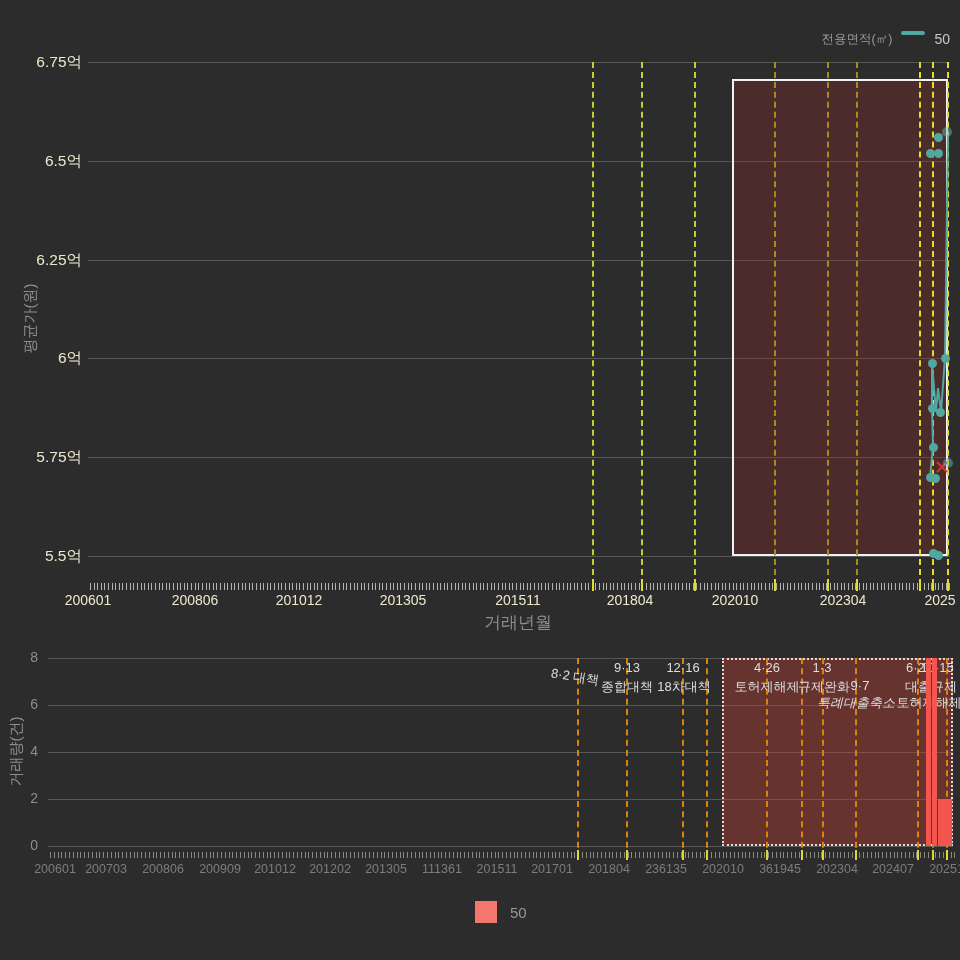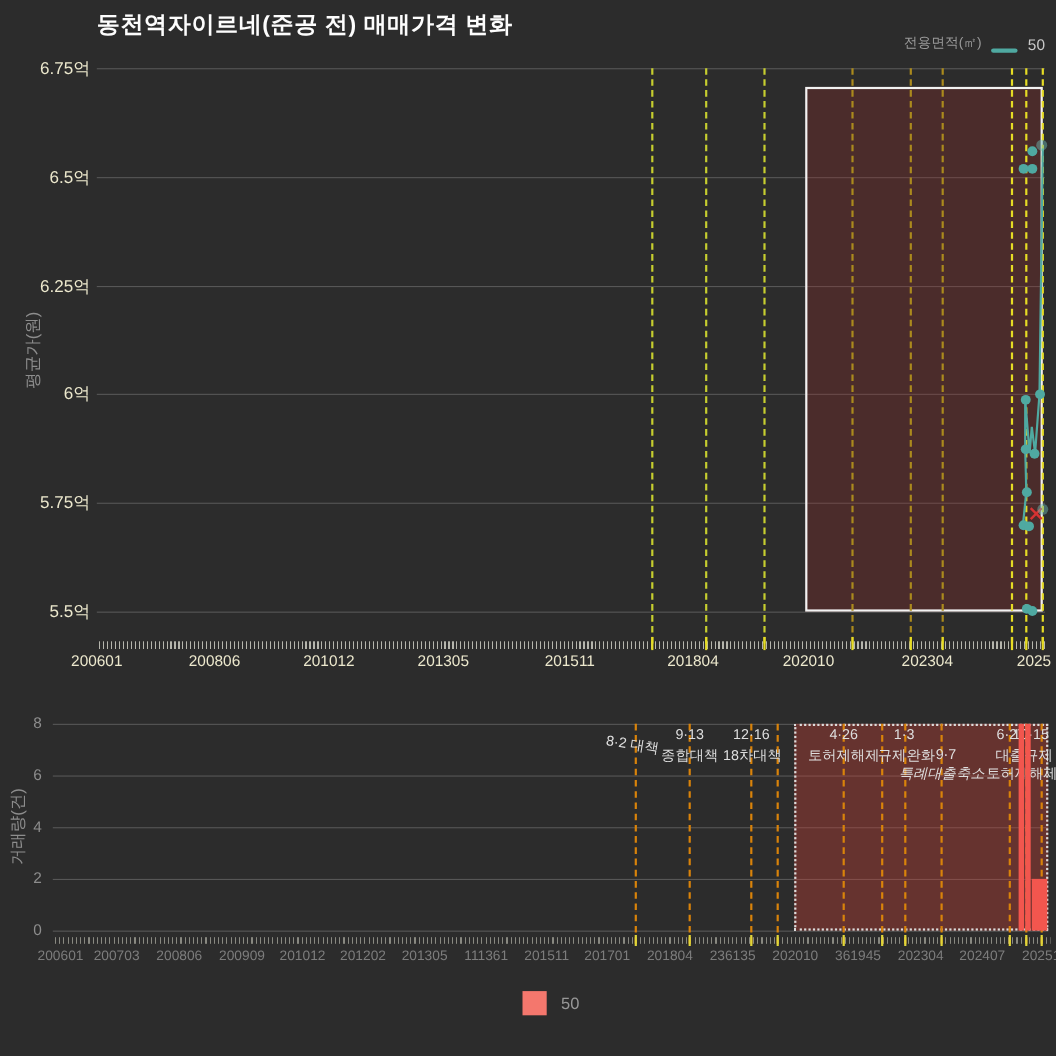--- a/index.html
+++ b/index.html
@@ -5,21 +5,21 @@
   html,body{margin:0;padding:0;background:#222;}
   #screen{
     position:relative;width:960px;height:960px;background:#2c2c2c;overflow:hidden;
     font-family:"Liberation Sans","DejaVu Sans",sans-serif;
   }
   #page-title{
     position:absolute;left:88px;top:8px;font-size:21px;font-weight:bold;color:#fdfdfd;
     letter-spacing:0.5px;
   }
   #legend-top{
-    position:absolute;top:31px;right:10px;display:flex;align-items:flex-end;gap:9px;
+    position:absolute;top:31px;right:10px;display:flex;align-items:flex-start;gap:9px;
   }
   #legend-top .lt-label{font-size:12.5px;color:#9a9a9a;}
   #legend-top .lt-line{display:inline-block;width:24px;height:4px;border-radius:2px;}
   #legend-top .lt-series{font-size:14px;color:#c9c9c9;}
   .layer{position:absolute;left:0;top:0;width:960px;height:960px;}
   .abs{position:absolute;box-sizing:border-box;}
   .hgrid{height:1px;background:#575757;}
   .ytick{color:#ece8cd;font-size:15.5px;text-align:right;}
   .voltick{color:#8d8d8d;font-size:14px;text-align:right;}
   .xtick{color:#ece8cd;font-size:14px;text-align:center;}
@@ -34,21 +34,20 @@
   #footer{
     position:absolute;right:12px;top:932px;font-size:16px;font-weight:bold;color:#ffffff;
     letter-spacing:0.2px;
   }
   svg{position:absolute;left:0;top:0;pointer-events:none;}
 </style>
 </head>
 <body>
 
 <div id="screen">
-  <div id="page-title">동천역자이르네(준공 전) 매매가격 변화</div>
 
   <div id="legend-top">
     <span class="lt-label">전용면적(㎡)</span>
     <span class="lt-line" id="lt-line" style="background: rgb(79, 169, 161);"></span>
     <span class="lt-series">50</span>
   </div>
 
   <div id="price-chart" class="layer">
       <div class="abs" style="left: 732px; top: 79px; width: 216px; height: 477px; background: rgba(150, 45, 42, 0.3); border: 2px solid rgb(242, 242, 242); z-index: 1;"></div>
       <div class="abs hgrid" style="left: 88px; top: 62px; width: 862px; z-index: 0;"></div>
@@ -85,20 +84,21 @@
       <div class="abs" style="left: 90px; top: 583px; width: 860px; height: 7px; z-index: 0; background: repeating-linear-gradient(to right, rgba(205, 205, 195, 0.85) 0px, rgba(205, 205, 195, 0.85) 1px, transparent 1px, transparent 3.61px);"></div>
       <div class="abs xtick" style="left: 50px; top: 592px; width: 76px; z-index: 0;">200601</div>
       <div class="abs xtick" style="left: 157px; top: 592px; width: 76px; z-index: 0;">200806</div>
       <div class="abs xtick" style="left: 261px; top: 592px; width: 76px; z-index: 0;">201012</div>
       <div class="abs xtick" style="left: 365px; top: 592px; width: 76px; z-index: 0;">201305</div>
       <div class="abs xtick" style="left: 480px; top: 592px; width: 76px; z-index: 0;">201511</div>
       <div class="abs xtick" style="left: 592px; top: 592px; width: 76px; z-index: 0;">201804</div>
       <div class="abs xtick" style="left: 697px; top: 592px; width: 76px; z-index: 0;">202010</div>
       <div class="abs xtick" style="left: 805px; top: 592px; width: 76px; z-index: 0;">202304</div>
       <div class="abs xtick" style="left: 902px; top: 592px; width: 76px; z-index: 0;">2025</div>
+      <div class="abs axtitle" style="left: 418px; top: 611px; width: 200px; font-size: 17px; z-index: 0;">거래년월</div>
       <svg width="960" height="960" style="z-index: 3;">
         <polyline points="930,477 933,447 932,408 932,363 936,412 938,388 941,412 945,358 948,135" fill="none" stroke="#4fa9a1" stroke-width="2"></polyline>
         <line x1="937" y1="462" x2="947" y2="472" stroke="#d63333" stroke-width="2.2"></line>
         <line x1="937" y1="472" x2="947" y2="462" stroke="#d63333" stroke-width="2.2"></line>
       </svg>
       <div class="abs" title="6.52억" style="left: 925.5px; top: 148.5px; width: 9px; height: 9px; background: rgb(79, 169, 161); border-radius: 50%; z-index: 4;"></div>
       <div class="abs" title="6.52억" style="left: 933.5px; top: 148.5px; width: 9px; height: 9px; background: rgb(79, 169, 161); border-radius: 50%; z-index: 4;"></div>
       <div class="abs" title="6.56억" style="left: 933.5px; top: 132.5px; width: 9px; height: 9px; background: rgb(79, 169, 161); border-radius: 50%; z-index: 4;"></div>
       <div class="abs" title="5.99억" style="left: 927.5px; top: 358.5px; width: 9px; height: 9px; background: rgb(79, 169, 161); border-radius: 50%; z-index: 4;"></div>
       <div class="abs" title="6.00억" style="left: 940.5px; top: 353.5px; width: 9px; height: 9px; background: rgb(79, 169, 161); border-radius: 50%; z-index: 4;"></div>

